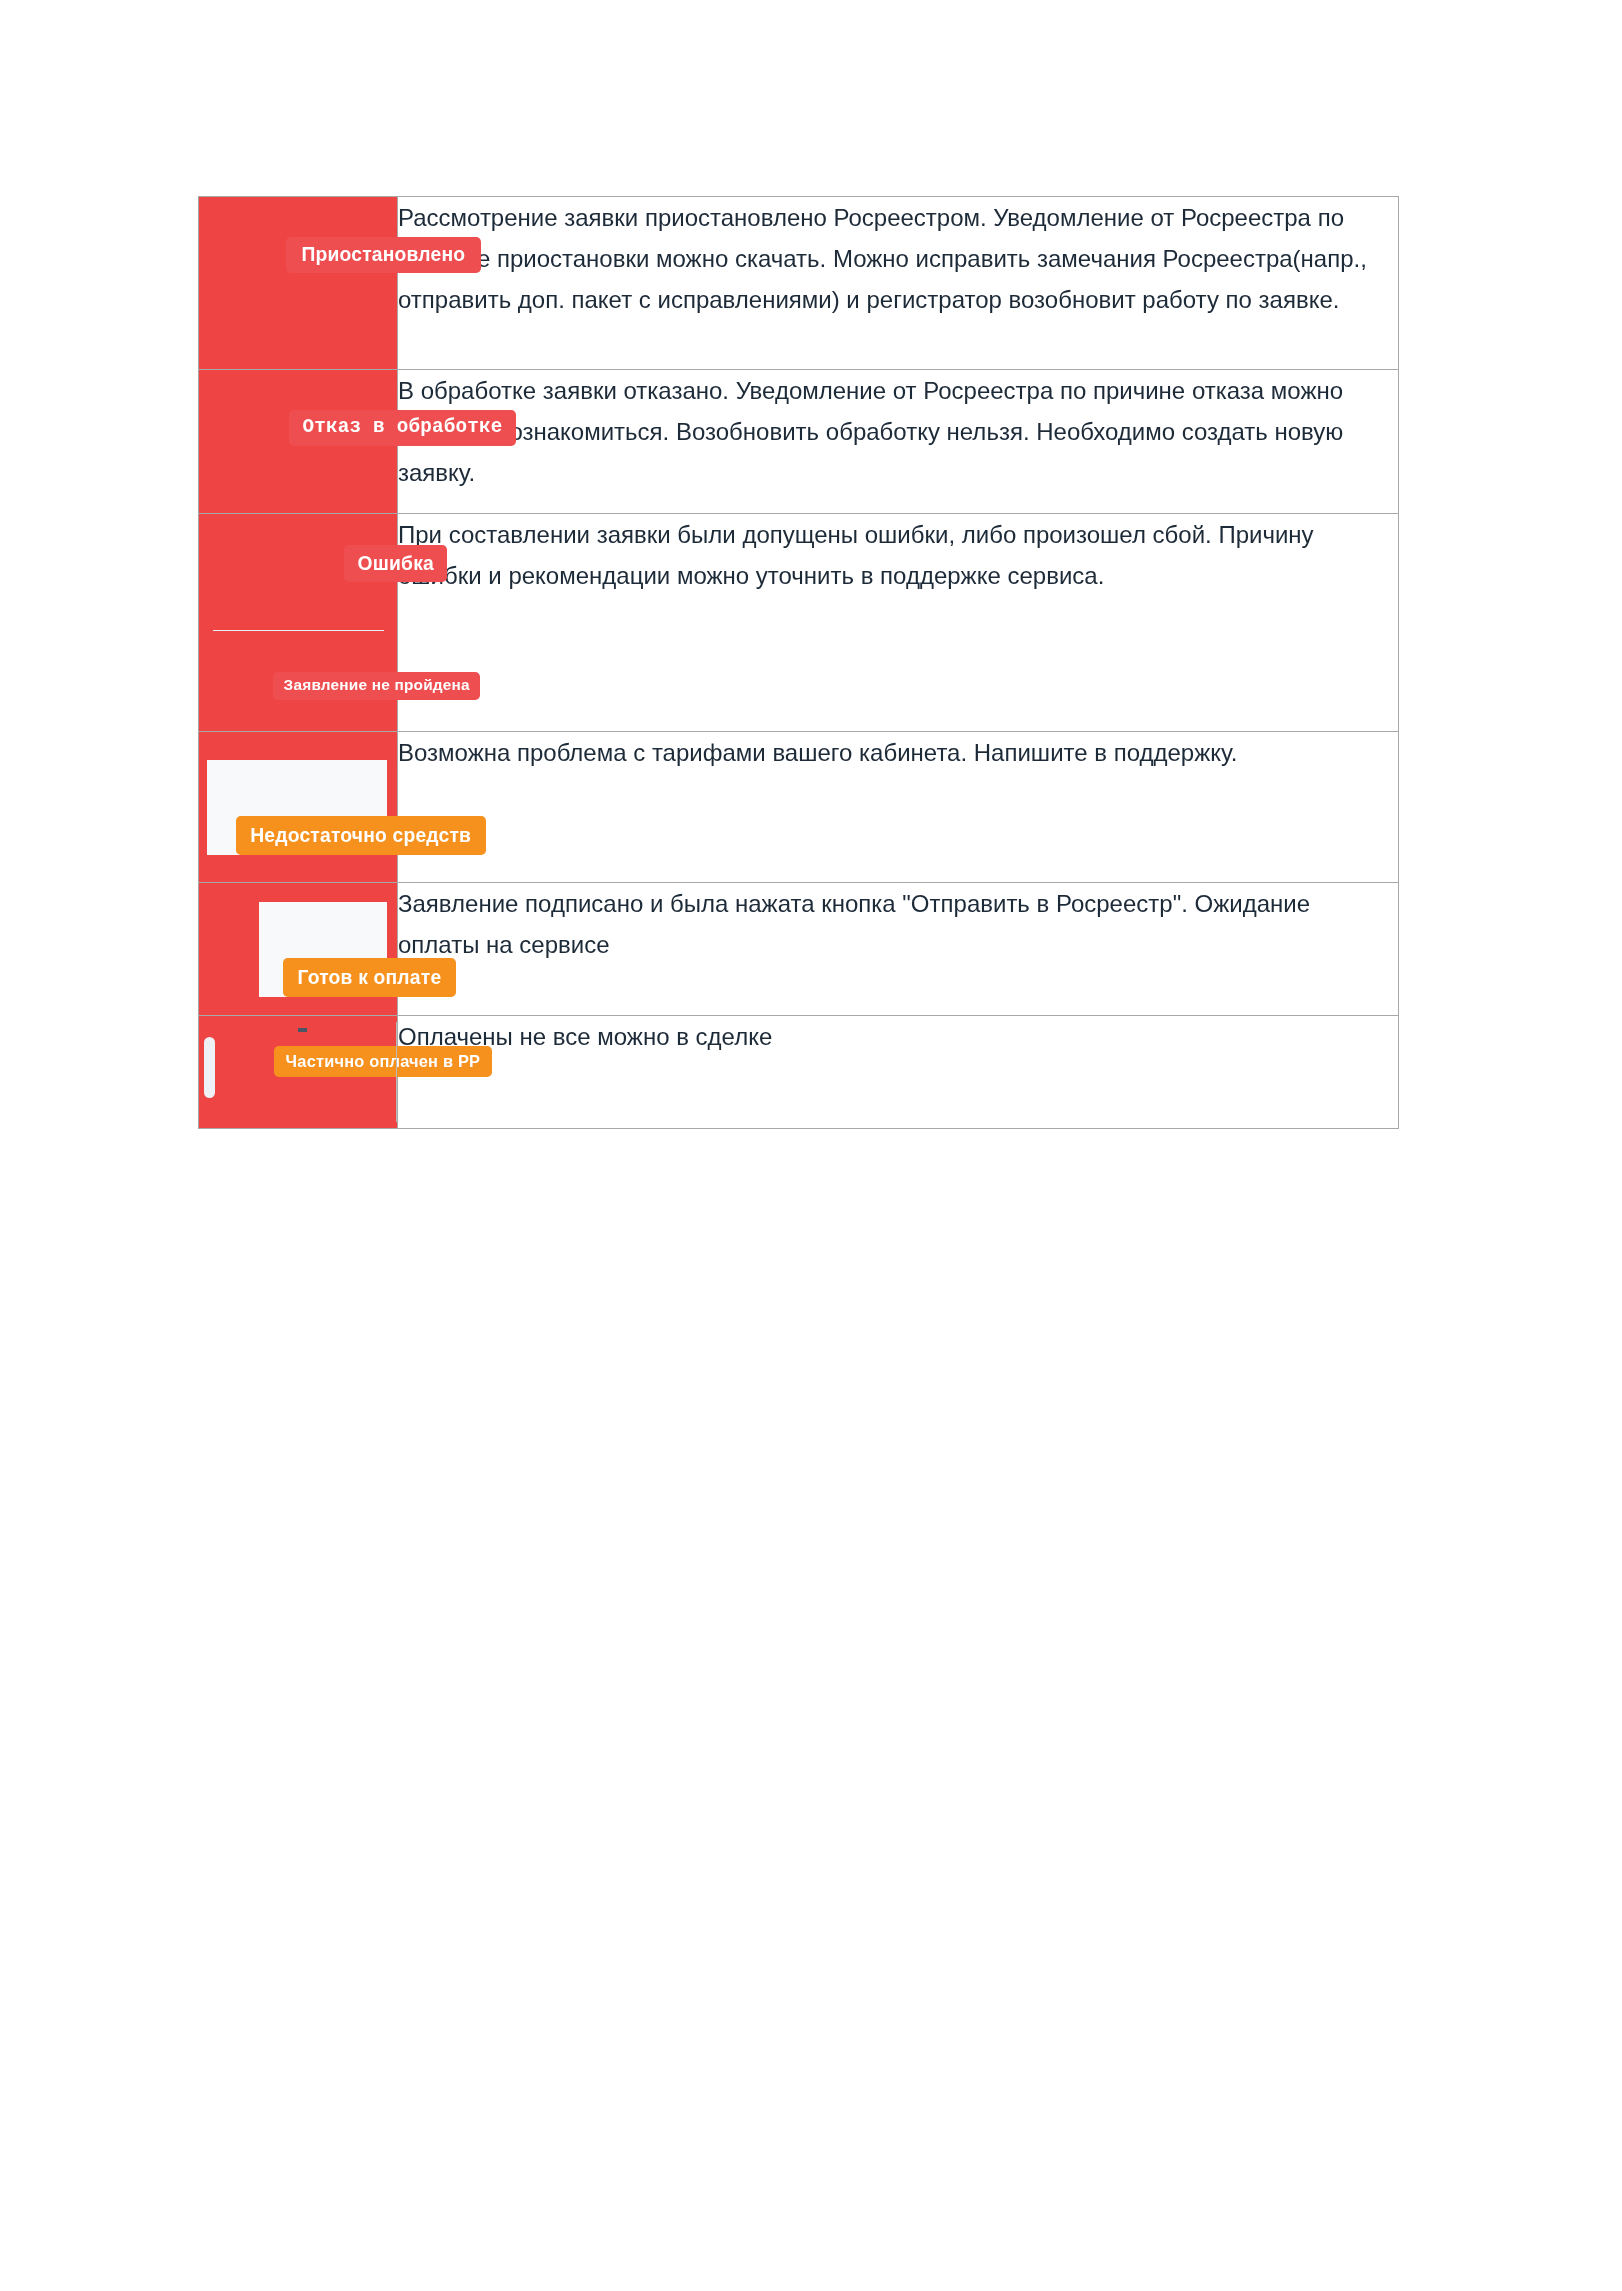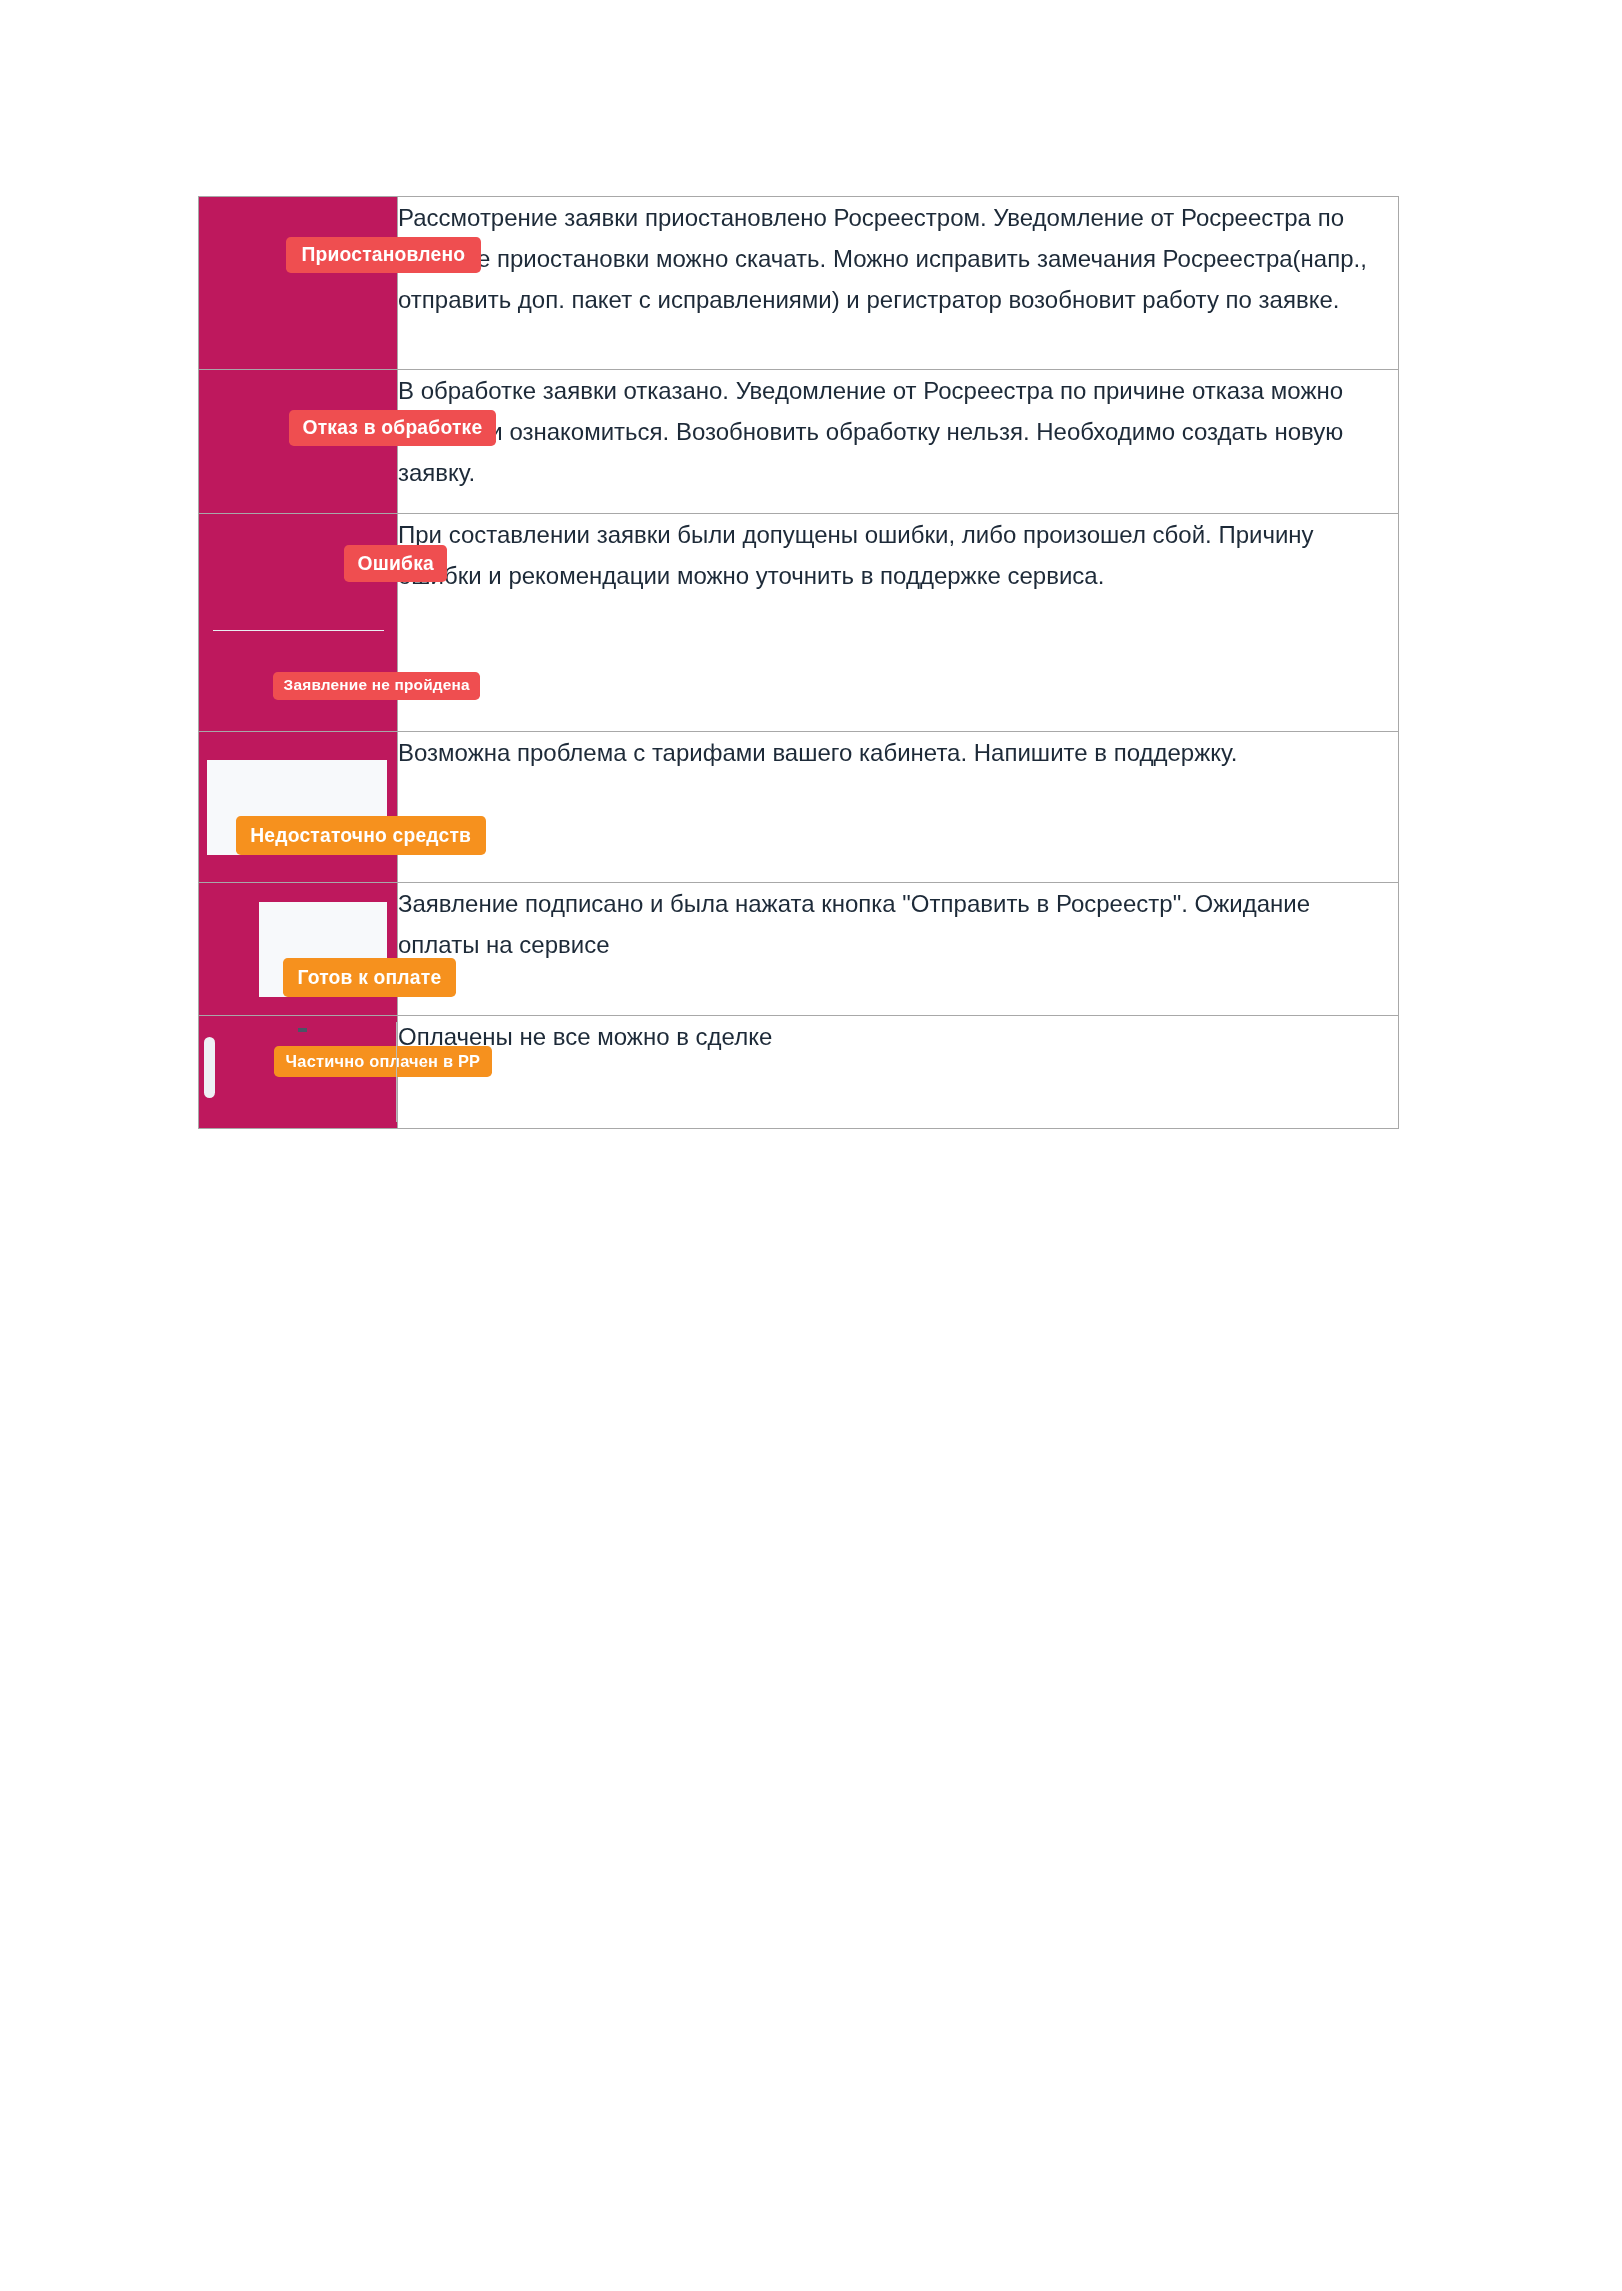--- a/index.html
+++ b/index.html
@@ -38,21 +38,21 @@
     vertical-align: top;
     padding: 0;
   }
 
   .col-badge { width: 198px; }
   .col-desc  { width: 1000px; }
 
   
   .badge-cell {
     position: relative;
-    background: #be185d;
+    background: #ef4444;
   }
   .badge-stack {
     display: flex;
     flex-direction: column;
     height: 100%;
     box-sizing: border-box;
   }
 
   .badge-slot {
     display: flex;
@@ -144,21 +144,21 @@
             </div>
           </div>
         </td>
         <td class="col-desc desc-cell">
           <p class="desc-text">Рассмотрение заявки приостановлено Росреестром. Уведомление от Росреестра по причине приостановки можно скачать. Можно исправить замечания Росреестра(напр., отправить доп. пакет с исправлениями) и регистратор возобновит работу по заявке.</p>
         </td>
       </tr>
 
       <tr>
         <td class="col-badge badge-cell" style="height:143px;">
-          <div class="badge-stack" style="justify-content:flex-end;">
+          <div class="badge-stack" style="justify-content:flex-end;font-family:Liberation Mono, monospace;">
             <div class="badge-slot" style="height:100%; padding-left:90px;">
               <span class="badge badge-red" style="font-size:19.3px; padding:7.7px 13.5px; margin-top:-27px;">Отказ в обработке</span>
             </div>
           </div>
         </td>
         <td class="col-desc desc-cell">
           <p class="desc-text">В обработке заявки отказано. Уведомление от Росреестра по причине отказа можно скачать и ознакомиться. Возобновить обработку нельзя. Необходимо создать новую заявку.</p>
         </td>
       </tr>
 

